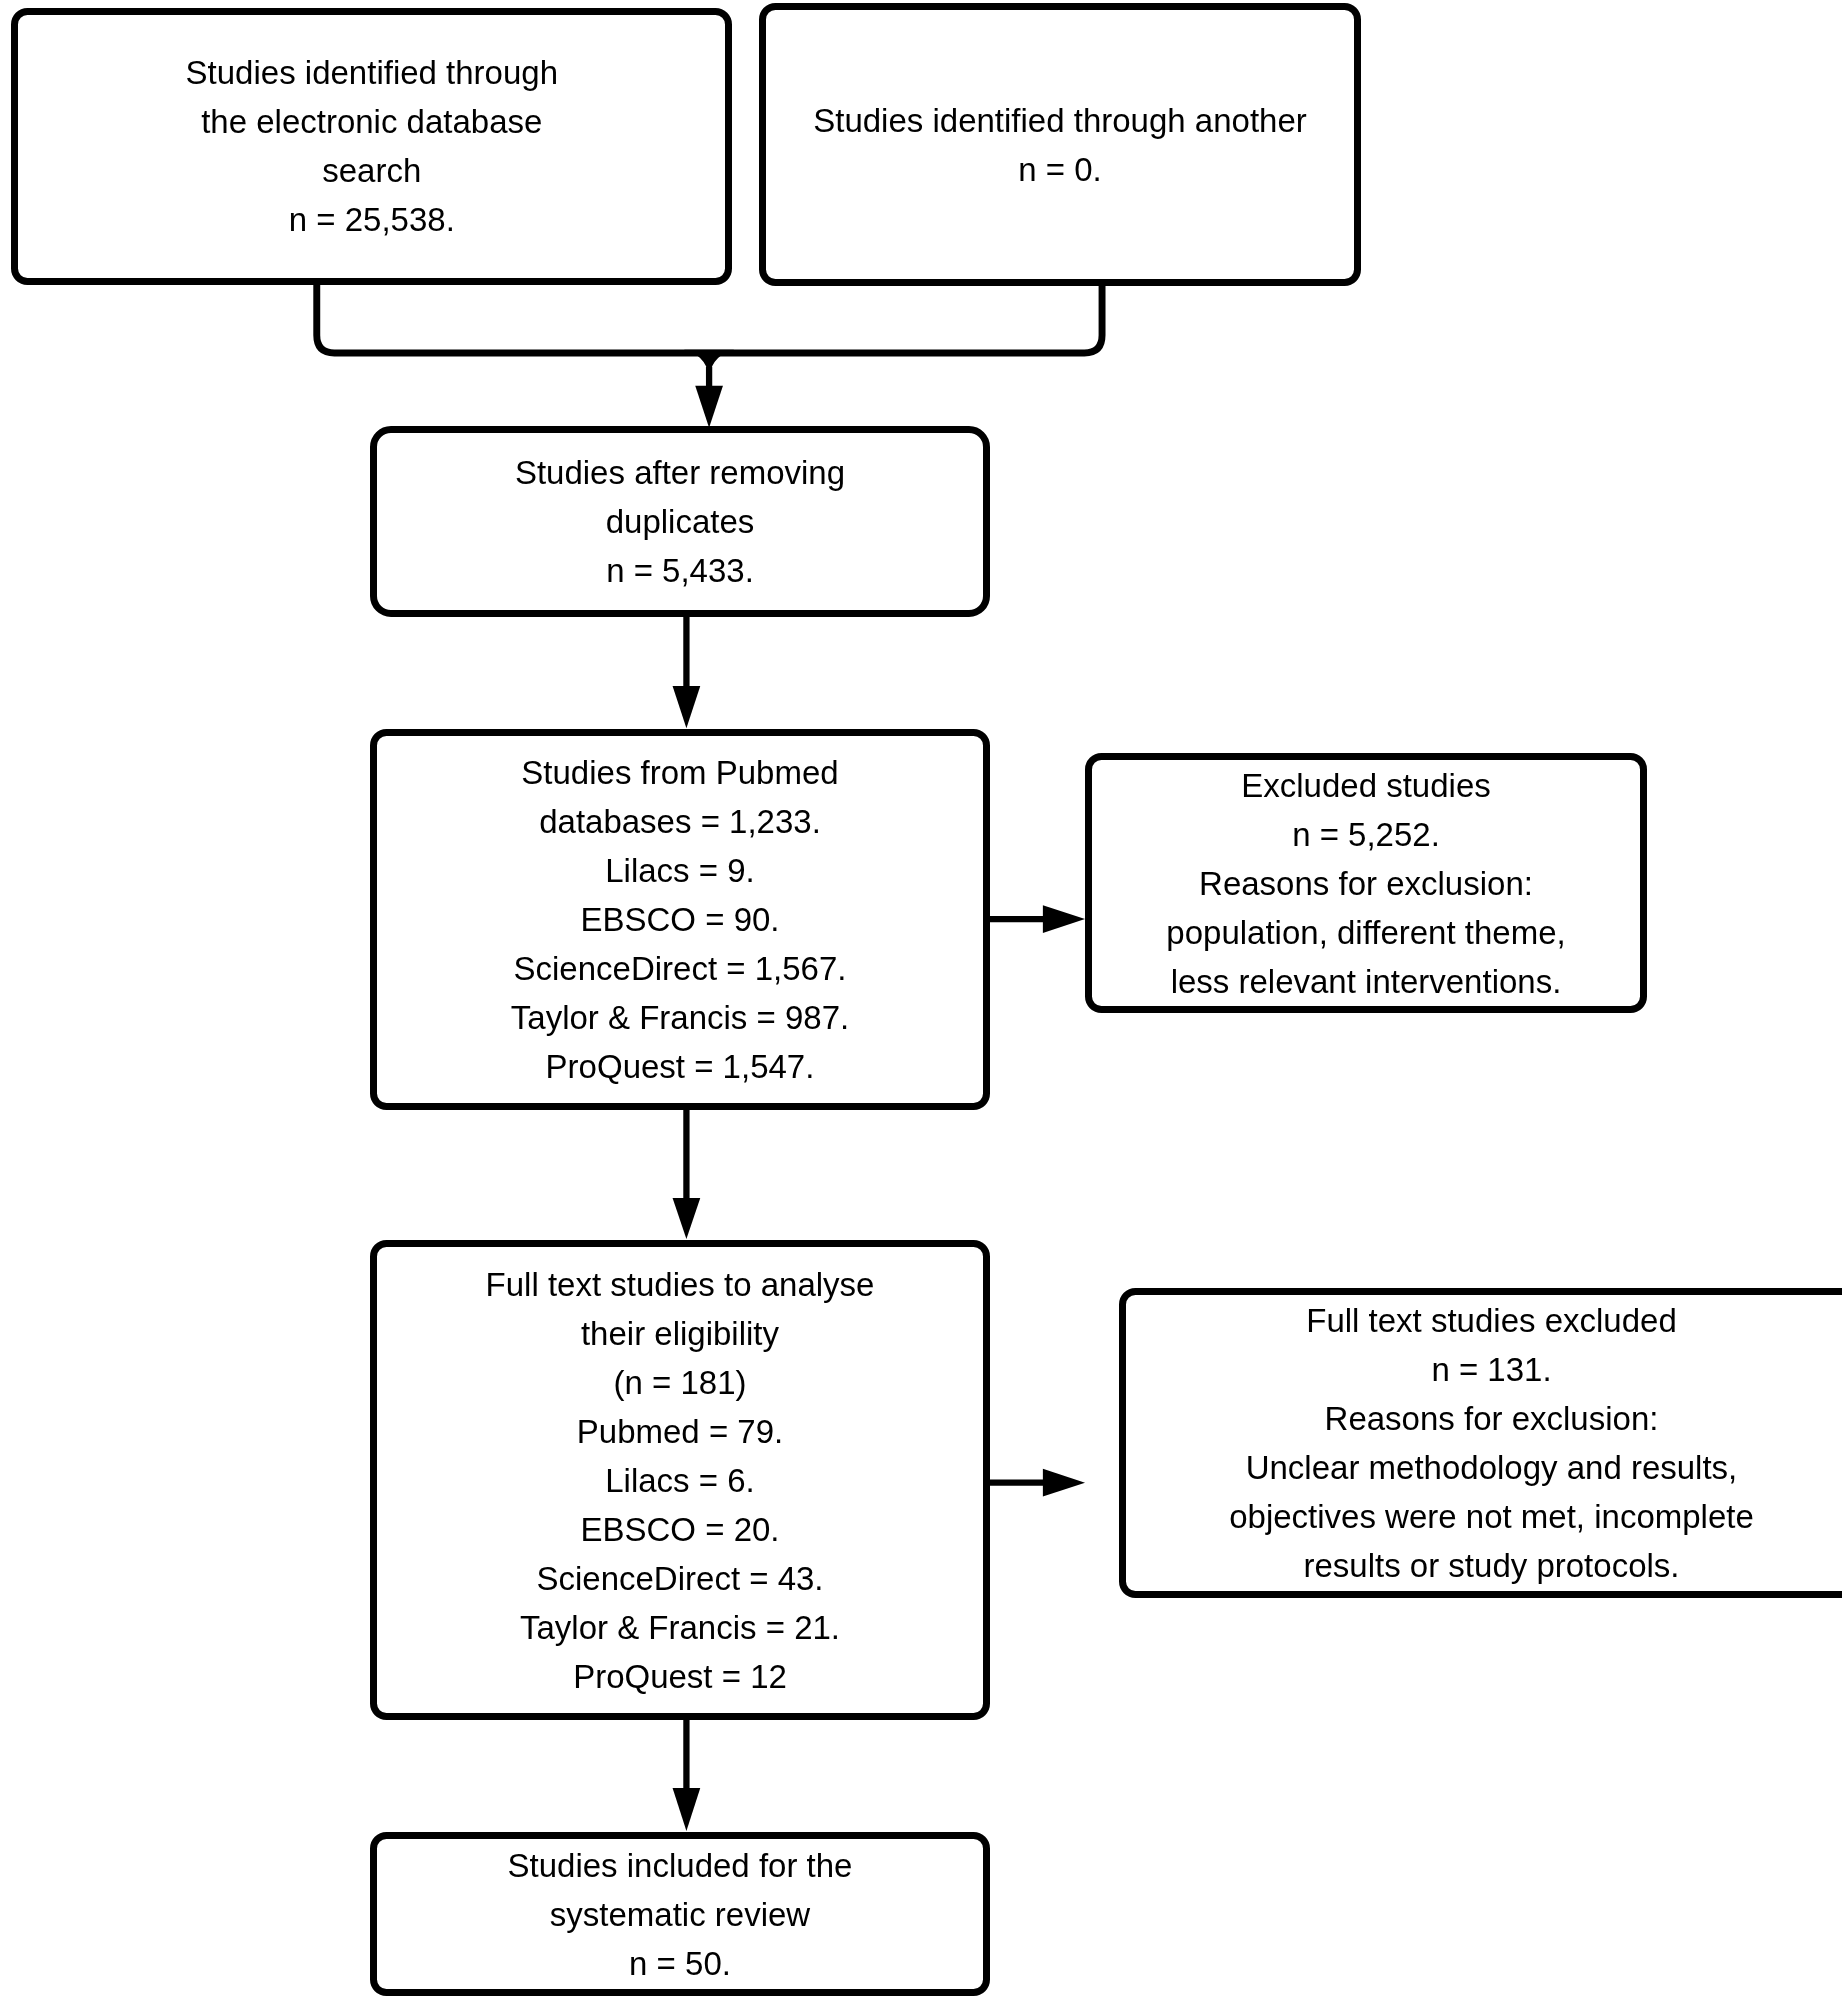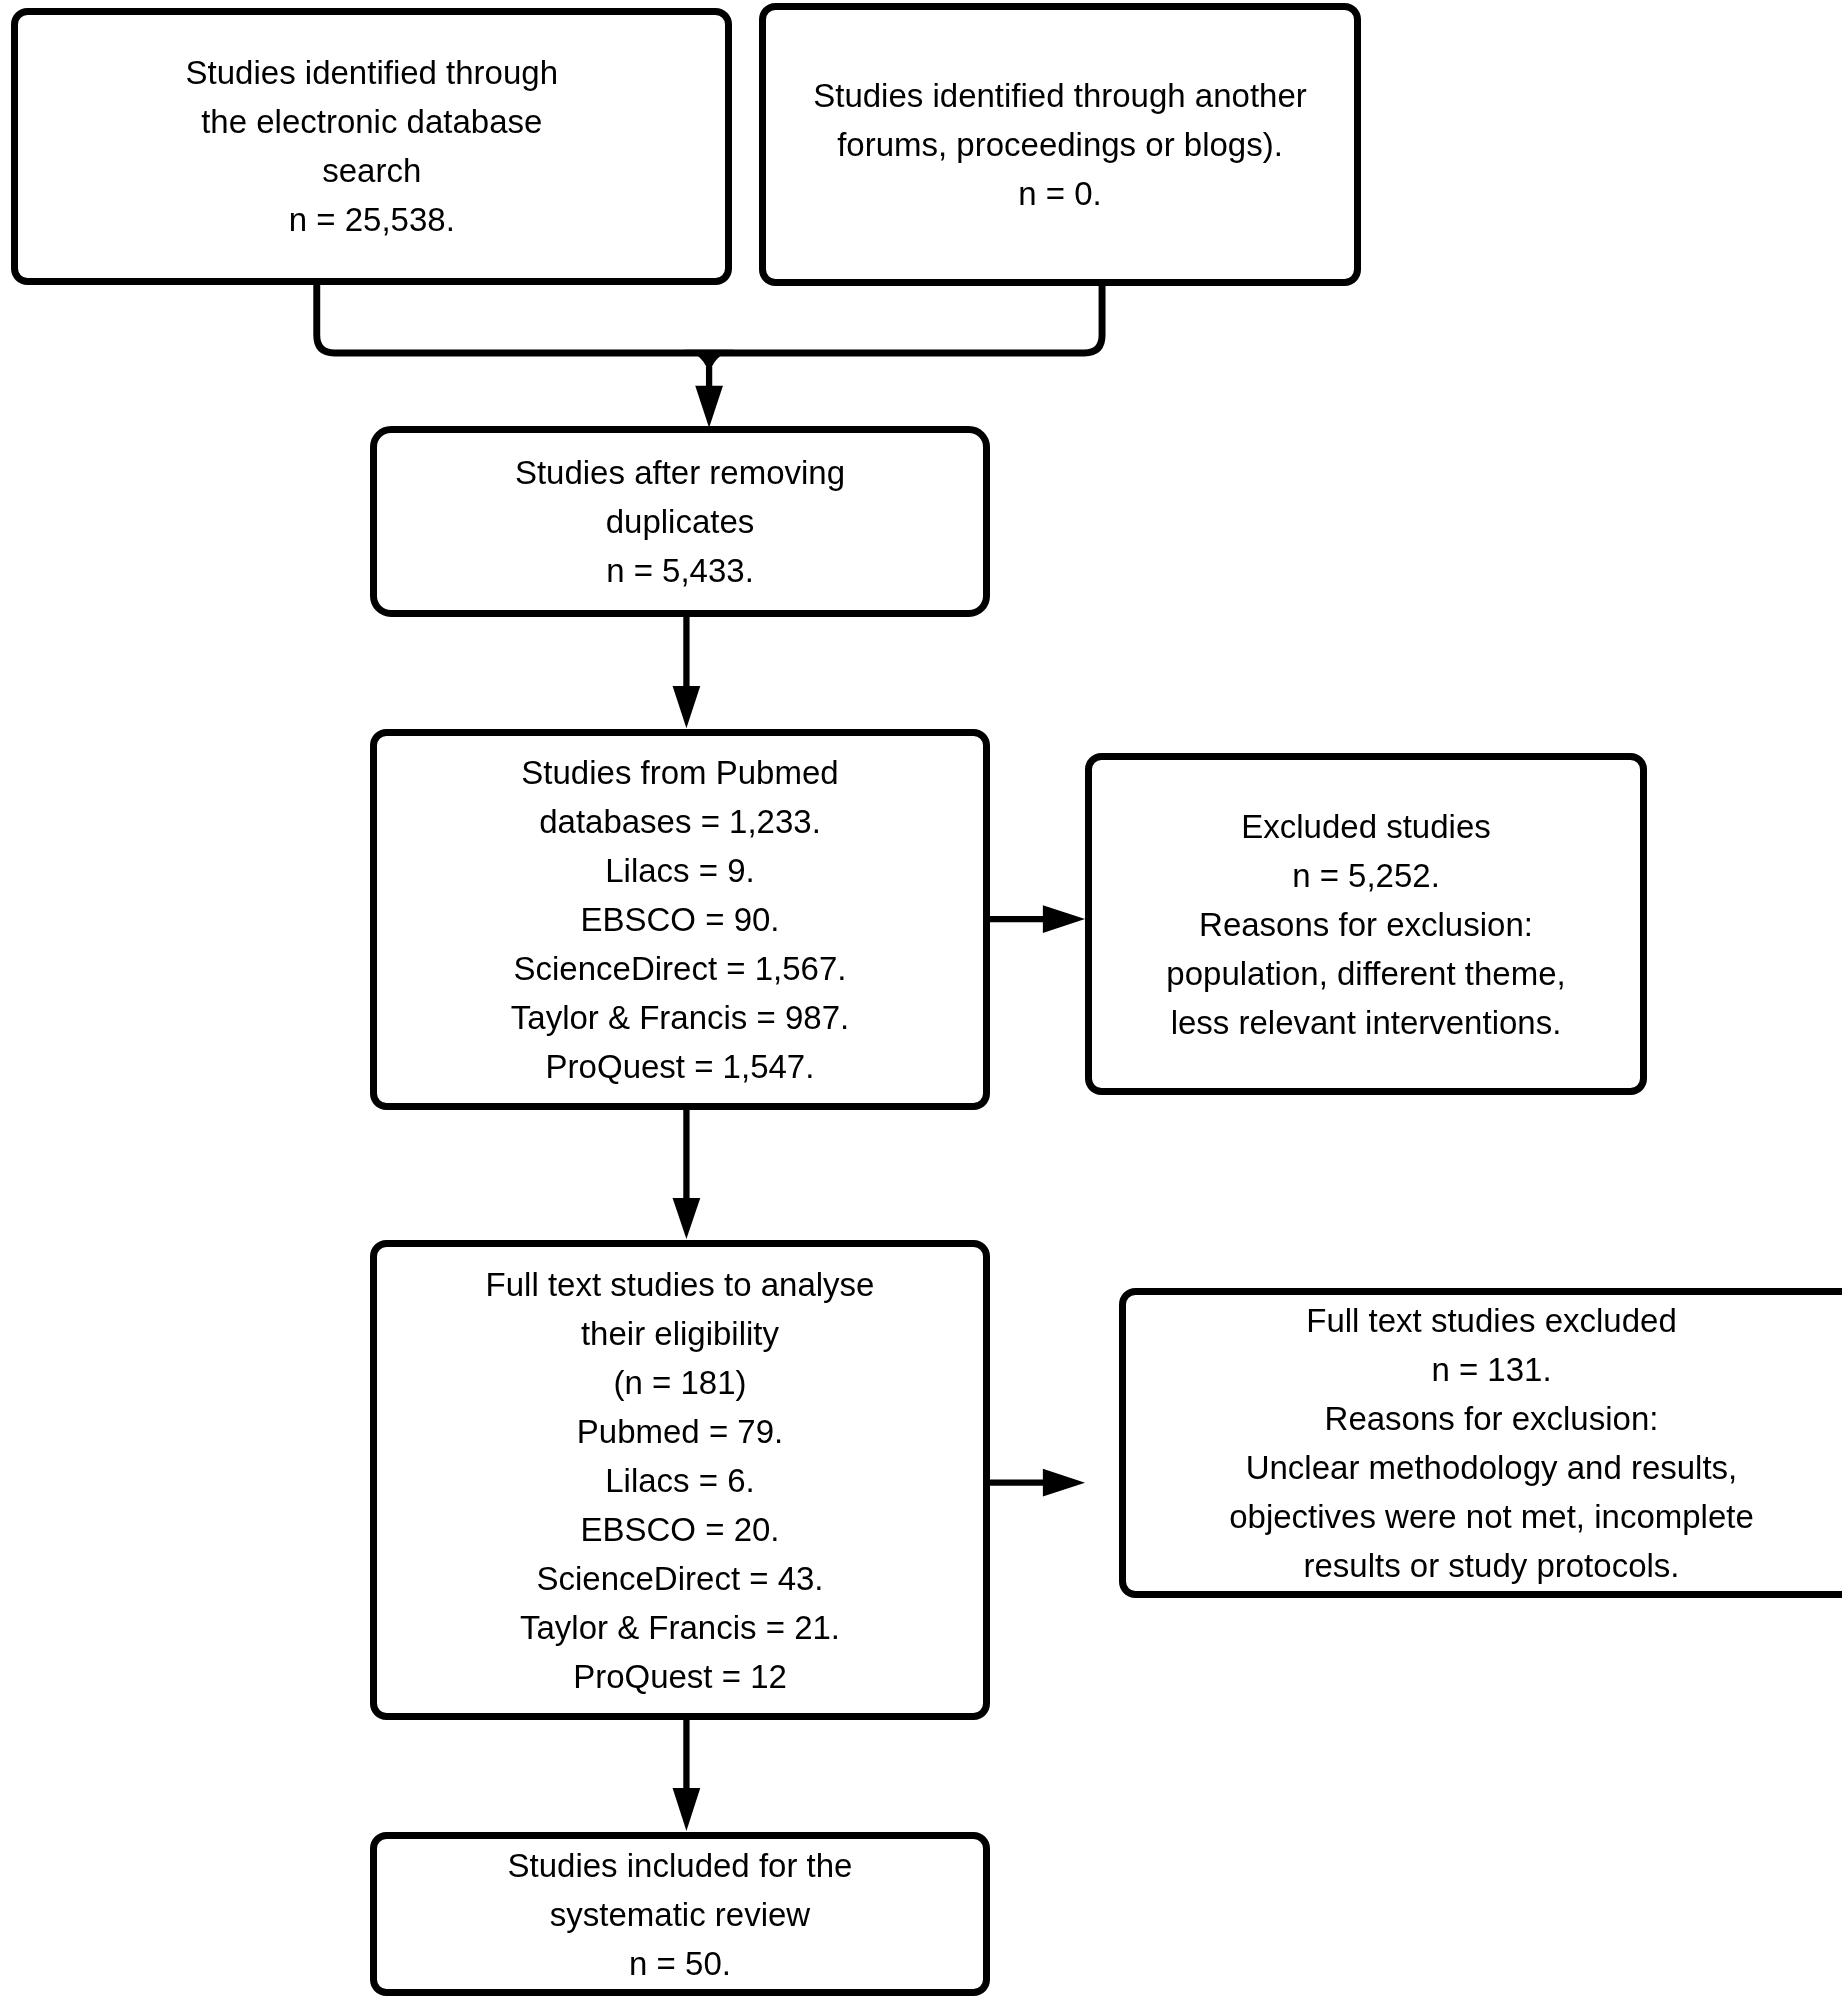--- a/index.html
+++ b/index.html
@@ -13,21 +13,21 @@
     position:absolute;box-sizing:border-box;background:#ffffff;
     border:7.6px solid #000;border-radius:16.4px;
     display:flex;flex-direction:column;align-items:center;justify-content:center;
     text-align:center;font-size:33px;line-height:49px;
   }
   .box div{white-space:nowrap;}
   .box-identified-database{left:11.3px;top:7.6px;width:721px;height:277px;}
   .box-identified-other{left:759px;top:3.1px;width:602px;height:283px;}
   .box-after-duplicates{left:370px;top:426px;width:620px;height:191px;border-radius:21px;}
   .box-database-breakdown{left:370px;top:729px;width:620px;height:381px;}
-  .box-excluded-studies{left:1085px;top:753px;width:562px;height:342px;}
+  .box-excluded-studies{left:1085px;top:753px;width:562px;height:260px;}
   .box-fulltext-eligibility{left:370px;top:1240px;width:620px;height:480px;}
   .box-fulltext-excluded{left:1085px;top:1288px;width:745px;height:310px;margin-left:34px;}
   .box-included{left:370px;top:1832px;width:620px;height:164px;}
 </style>
 </head>
 <body>
 
 <svg id="connectors" viewBox="0 0 2925 3183" xmlns="http://www.w3.org/2000/svg">
 
   <g>
@@ -65,21 +65,20 @@
 
 <div class="box box-identified-database">
     <div>Studies identified through</div>
     <div>the electronic database</div>
     <div>search</div>
     <div>n = 25,538.</div>
   </div>
 
 <div class="box box-identified-other">
     <div>Studies identified through another</div>
-    <div>forums, proceedings or blogs).</div>
     <div>n = 0.</div>
   </div>
 
 <div class="box box-after-duplicates">
     <div>Studies after removing</div>
     <div>duplicates</div>
     <div>n = 5,433.</div>
   </div>
 
 <div class="box box-database-breakdown">

